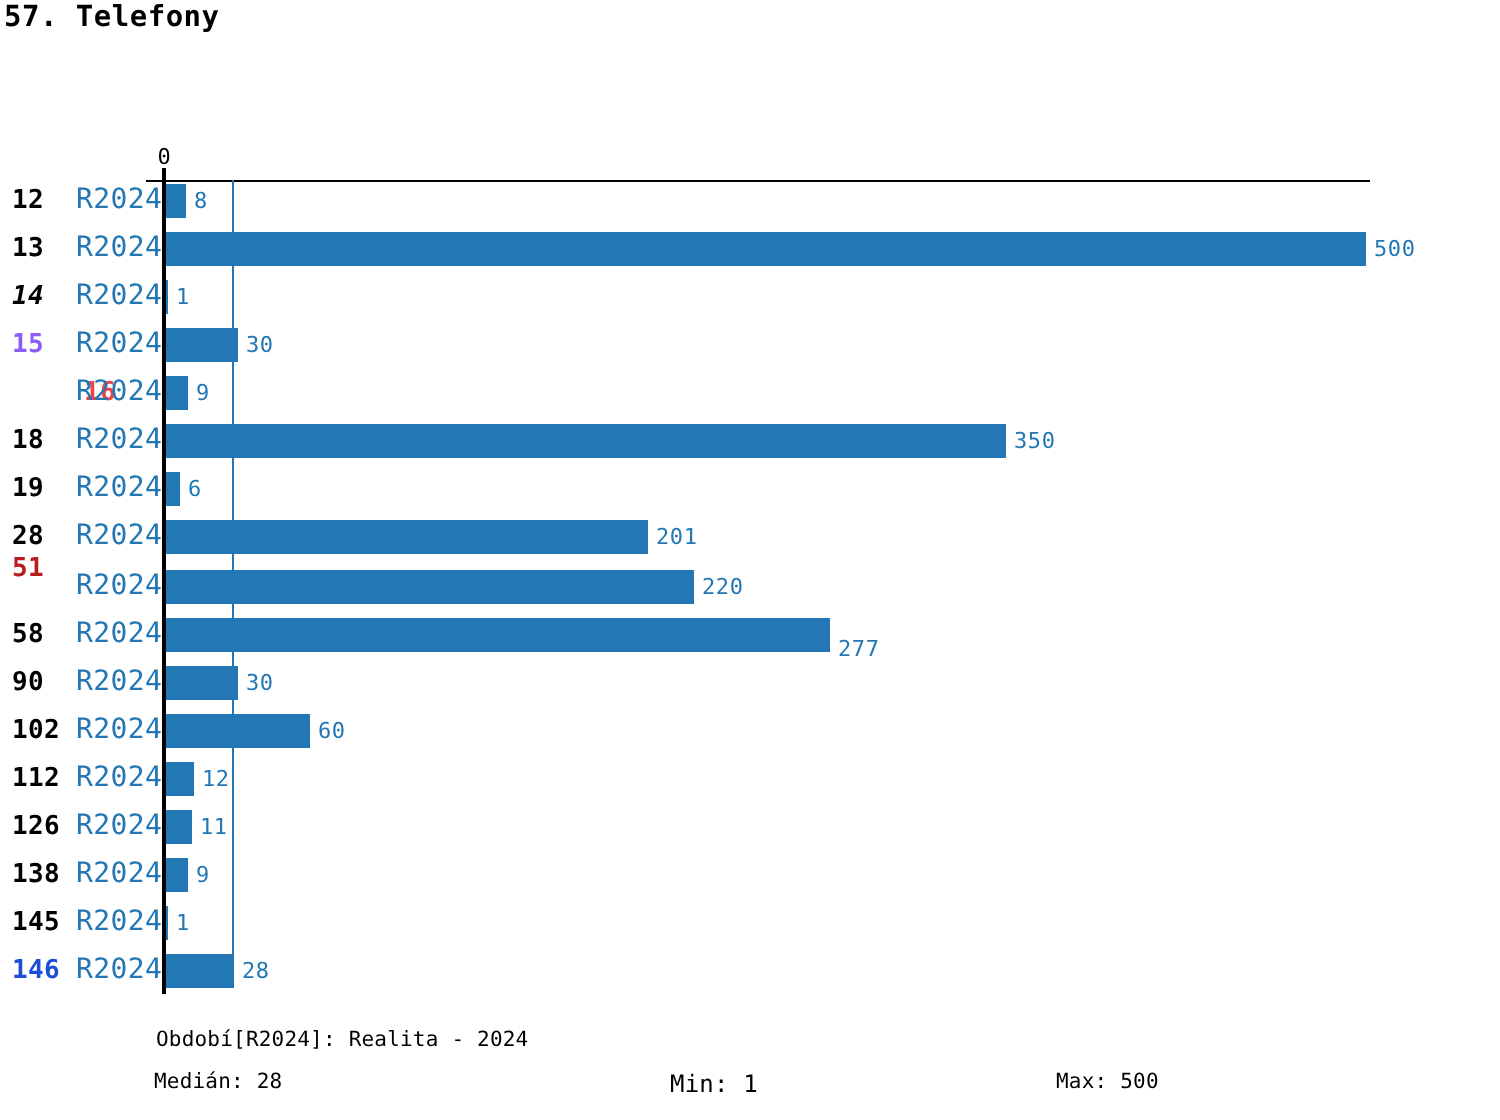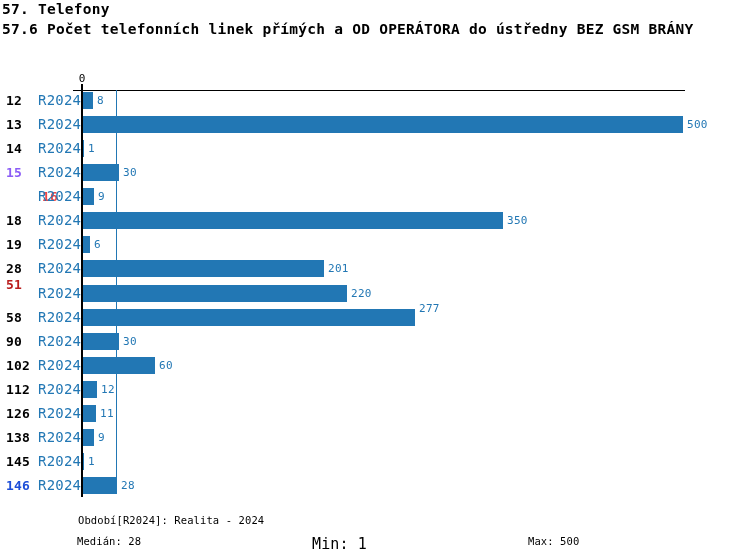--- a/index.html
+++ b/index.html
@@ -32,45 +32,44 @@
   }
   .ser{
     position:absolute;left:38px;width:40px;text-align:right;font-size:14px;
     letter-spacing:0.2px;
   }
   .bar{position:absolute;}
   .val{position:absolute;font-size:11px;letter-spacing:0.3px;white-space:pre;}
   .rowtext{display:flex;align-items:center;}
   .footer-period{position:absolute;left:78px;top:514px;font-size:10.5px;letter-spacing:0.1px;white-space:pre;}
   .footer-median{position:absolute;left:77px;top:535px;font-size:10.5px;letter-spacing:0.1px;white-space:pre;}
-  .footer-min{position:absolute;left:312px;top:535px;font-size:15px;letter-spacing:0.1px;white-space:pre;}
+  .footer-min{position:absolute;left:335px;top:535px;font-size:12px;letter-spacing:0.1px;white-space:pre;}
   .footer-max{position:absolute;left:528px;top:535px;font-size:10.5px;letter-spacing:0.1px;white-space:pre;}
 </style>
 </head>
 <body>
 
 <div class="canvas">
   <div class="title">57. Telefony</div>
-  <div class="subtitle">57.6 Počet telefonních linek přímých a OD OPERÁTORA do ústředny BEZ GSM BRÁNY</div>
 
   <div>
     <div class="zero-label">0</div>
     <div class="hline"></div>
     <div class="vaxis"></div>
     <div class="median-line" id="median-line" style="left: 116px; background: rgb(34, 119, 180);"></div>
     <div id="rows">
         <div class="cat rowtext" style="top: 92px; height: 17px; color: rgb(0, 0, 0);">12</div>
         <div class="ser" style="top: 92px; height: 17px; line-height: 17px; color: rgb(34, 119, 180);">R2024</div>
         <div class="bar" style="left: 83px; top: 92px; width: 10px; height: 17px; background: rgb(34, 119, 180);"></div>
         <div class="val" style="left: 97px; top: 92px; height: 17px; line-height: 17px; color: rgb(34, 119, 180);">8</div>
         <div class="cat rowtext" style="top: 116.07px; height: 17px; color: rgb(0, 0, 0);">13</div>
         <div class="ser" style="top: 116.07px; height: 17px; line-height: 17px; color: rgb(34, 119, 180);">R2024</div>
         <div class="bar" style="left: 83px; top: 116.07px; width: 600px; height: 17px; background: rgb(34, 119, 180);"></div>
         <div class="val" style="left: 687px; top: 116.07px; height: 17px; line-height: 17px; color: rgb(34, 119, 180);">500</div>
-        <div class="cat rowtext" style="top: 140.14px; height: 17px; color: rgb(0, 0, 0);">14</div>
+        <div class="cat rowtext" style="top: 140.14px; height: 17px; color: rgb(0, 0, 0); font-style: italic;">14</div>
         <div class="ser" style="top: 140.14px; height: 17px; line-height: 17px; color: rgb(34, 119, 180);">R2024</div>
         <div class="bar" style="left: 83px; top: 140.14px; width: 1px; height: 17px; background: rgb(34, 119, 180);"></div>
         <div class="val" style="left: 88px; top: 140.14px; height: 17px; line-height: 17px; color: rgb(34, 119, 180);">1</div>
         <div class="cat rowtext" style="top: 164.21px; height: 17px; color: #8b5cf6;">15</div>
         <div class="ser" style="top: 164.21px; height: 17px; line-height: 17px; color: rgb(34, 119, 180);">R2024</div>
         <div class="bar" style="left: 83px; top: 164.21px; width: 36px; height: 17px; background: rgb(34, 119, 180);"></div>
         <div class="val" style="left: 123px; top: 164.21px; height: 17px; line-height: 17px; color: rgb(34, 119, 180);">30</div>
         <div class="cat rowtext" style="top: 188.28px; height: 17px; color: #ef4444; margin-left: 36px;">16</div>
         <div class="ser" style="top: 188.28px; height: 17px; line-height: 17px; color: rgb(34, 119, 180);">R2024</div>
         <div class="bar" style="left: 83px; top: 188.28px; width: 11px; height: 17px; background: rgb(34, 119, 180);"></div>
@@ -87,21 +86,21 @@
         <div class="ser" style="top: 260.49px; height: 17px; line-height: 17px; color: rgb(34, 119, 180);">R2024</div>
         <div class="bar" style="left: 83px; top: 260.49px; width: 241px; height: 17px; background: rgb(34, 119, 180);"></div>
         <div class="val" style="left: 328px; top: 260.49px; height: 17px; line-height: 17px; color: rgb(34, 119, 180);">201</div>
         <div class="cat rowtext" style="top: 276px; height: 17px; color: #b91c1c;">51</div>
         <div class="ser" style="top: 284.56px; height: 17px; line-height: 17px; color: rgb(34, 119, 180);">R2024</div>
         <div class="bar" style="left: 83px; top: 284.56px; width: 264px; height: 17px; background: rgb(34, 119, 180);"></div>
         <div class="val" style="left: 351px; top: 284.56px; height: 17px; line-height: 17px; color: rgb(34, 119, 180);">220</div>
         <div class="cat rowtext" style="top: 308.63px; height: 17px; color: rgb(0, 0, 0);">58</div>
         <div class="ser" style="top: 308.63px; height: 17px; line-height: 17px; color: rgb(34, 119, 180);">R2024</div>
         <div class="bar" style="left: 83px; top: 308.63px; width: 332px; height: 17px; background: rgb(34, 119, 180);"></div>
-        <div class="val" style="left: 419px; top: 300px; height: 17px; line-height: 17px; color: rgb(34, 119, 180);">277</div>
+        <div class="val" style="left: 419px; top: 316px; height: 17px; line-height: 17px; color: rgb(34, 119, 180);">277</div>
         <div class="cat rowtext" style="top: 332.7px; height: 17px; color: rgb(0, 0, 0);">90</div>
         <div class="ser" style="top: 332.7px; height: 17px; line-height: 17px; color: rgb(34, 119, 180);">R2024</div>
         <div class="bar" style="left: 83px; top: 332.7px; width: 36px; height: 17px; background: rgb(34, 119, 180);"></div>
         <div class="val" style="left: 123px; top: 332.7px; height: 17px; line-height: 17px; color: rgb(34, 119, 180);">30</div>
         <div class="cat rowtext" style="top: 356.77px; height: 17px; color: rgb(0, 0, 0);">102</div>
         <div class="ser" style="top: 356.77px; height: 17px; line-height: 17px; color: rgb(34, 119, 180);">R2024</div>
         <div class="bar" style="left: 83px; top: 356.77px; width: 72px; height: 17px; background: rgb(34, 119, 180);"></div>
         <div class="val" style="left: 159px; top: 356.77px; height: 17px; line-height: 17px; color: rgb(34, 119, 180);">60</div>
         <div class="cat rowtext" style="top: 380.84px; height: 17px; color: rgb(0, 0, 0);">112</div>
         <div class="ser" style="top: 380.84px; height: 17px; line-height: 17px; color: rgb(34, 119, 180);">R2024</div>

